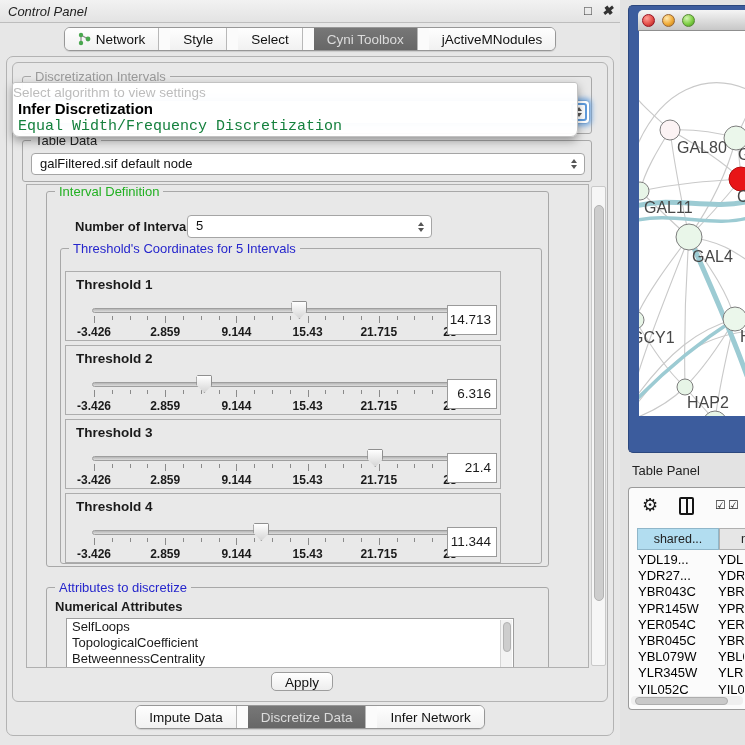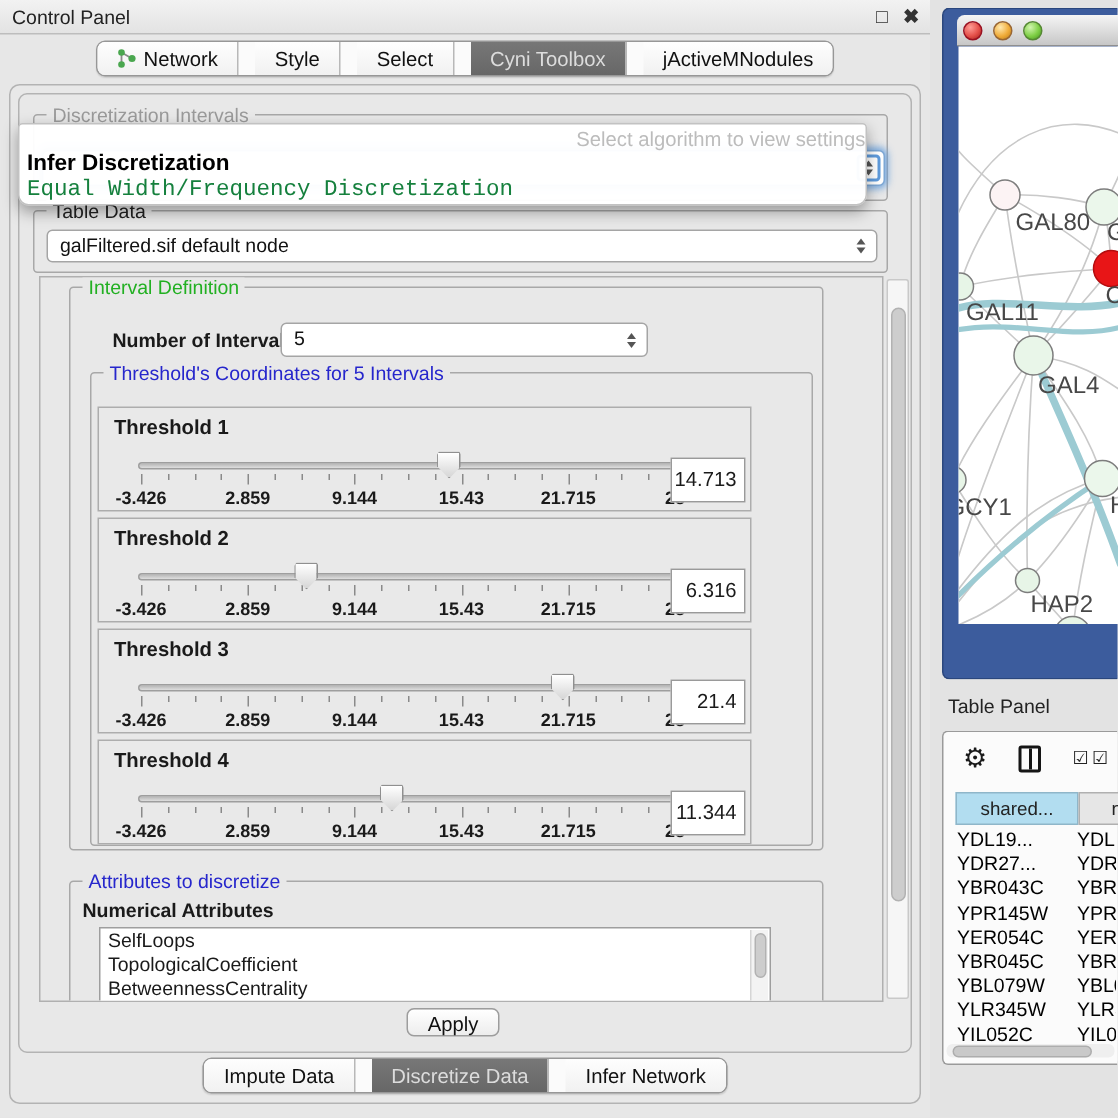--- a/index.html
+++ b/index.html
@@ -2,21 +2,21 @@
 <html><head>
 <meta charset="utf-8">
 <style>
   * { margin:0; padding:0; box-sizing:border-box; }
   html,body { width:745px; height:745px; overflow:hidden; background:#e4e4e4;
     font-family:"Liberation Sans", sans-serif; color:#1a1a1a; }
 
   
   .cp { position:absolute; left:0; top:0; width:620px; height:745px; background:#e7e7e7; z-index:2; }
   .cp-titlebar { position:absolute; left:0; top:0; width:620px; height:23px;
-    background:linear-gradient(#f2f2f2,#e3e3e3); border-bottom:1px solid #bdbdbd; }
+    background:linear-gradient(#f2f2f2,#e3e3e3); border-bottom:1px solid #bdbdbd;font-style:italic; }
   .cp-title { position:absolute; left:8px; top:4px; font-size:13px; color:#222; }
   .win-btn { position:absolute; top:3px; font-size:13px; color:#333; cursor:default; }
   .float-btn { left:584px; }
   .close-btn { left:602px; font-weight:bold; }
 
   .seg-row { position:absolute; left:0; width:620px; display:flex; justify-content:center; }
   .top-tabs { top:27px; }
   .bottom-tabs { top:705px; }
   .seg { display:flex; border:1px solid #979797; border-radius:6px; overflow:hidden;
     background:#fbfbfb; box-shadow:0 1px 1px rgba(0,0,0,.12); height:24px;gap:11px; }
@@ -41,21 +41,21 @@
     border:1px solid #7da7d4; border-radius:4px; box-shadow:0 0 5px 2px rgba(95,155,220,.8); z-index:1; }
   .combo-stepper { position:absolute; right:2px; top:2px; bottom:2px; width:16px; border-radius:3px;
     display:flex; flex-direction:column; align-items:center; justify-content:center; gap:2px; }
   .tri-up { width:0; height:0; border-left:3.5px solid transparent; border-right:3.5px solid transparent; border-bottom:4px solid #555; }
   .tri-dn { width:0; height:0; border-left:3.5px solid transparent; border-right:3.5px solid transparent; border-top:4px solid #555; }
   .algo-combo .combo-stepper { border:2px solid #5f9bdc; }
 
   .popup { position:absolute; left:12px; top:82px; width:566px; height:55px; z-index:3;
     background:rgba(255,255,255,.97); border:1px solid #c2c2c2; border-radius:3px 3px 7px 7px;
     box-shadow:0 4px 10px rgba(0,0,0,.35); }
-  .popup-hint { position:absolute; left:0; right:0; top:2px; text-align:right; font-size:13.5px; color:#bcbcbc; }
+  .popup-hint { position:absolute; left:0; right:0; top:2px; text-align:left; font-size:13.5px; color:#bcbcbc; }
   .popup-item1 { position:absolute; left:5px; top:17px; font-size:15px; font-weight:bold; color:#000; }
   .popup-item2 { position:absolute; left:5px; top:35px; font-size:15px; color:#15803d;font-family:Liberation Mono, monospace; }
 
   .tabledata-group { left:22px; top:140px; width:570px; height:42px; }
   .combo { position:absolute; background:#fff; border:1px solid #a5a5a5; border-radius:4px;
     font-size:13px; color:#111; line-height:20px; padding-left:8px; overflow:hidden; white-space:nowrap; }
   .td-combo { left:8px; top:12px; width:554px; height:22px; }
 
   .scroll-wrap { position:absolute; left:26px; top:184px; width:563px; height:484px;
     border:1px solid #b0b0b0; background:#e8e8e8; overflow:hidden; }

